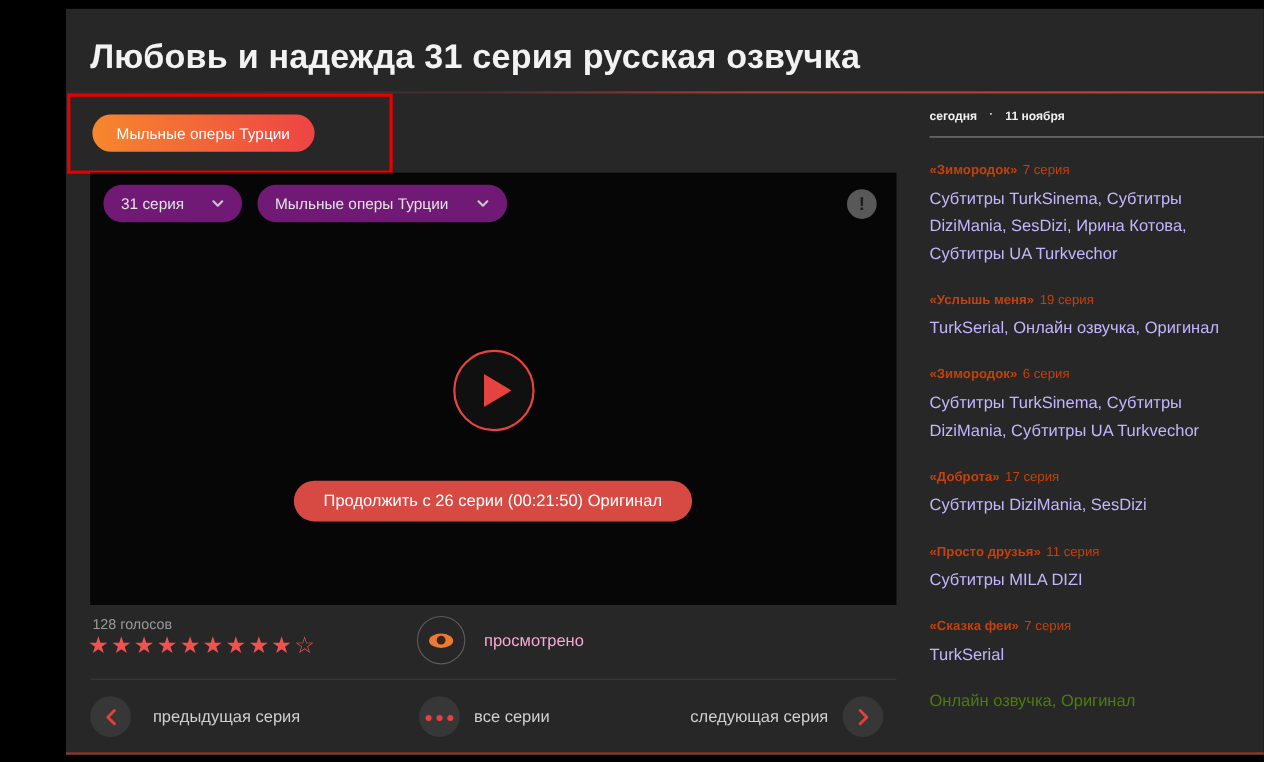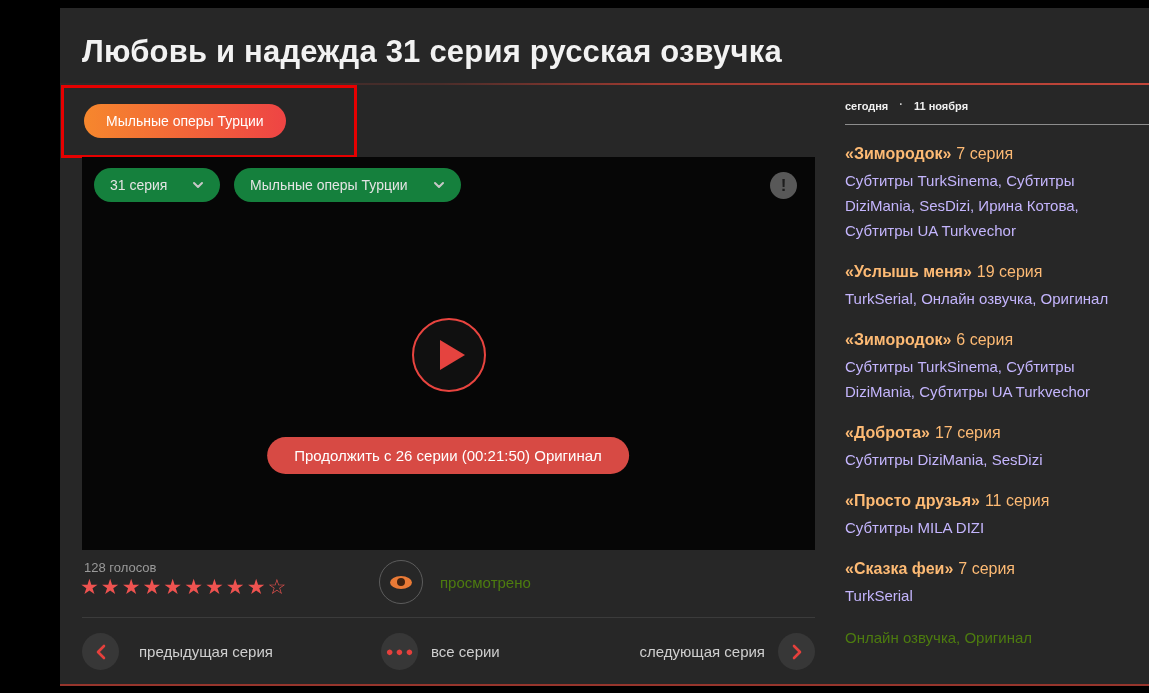--- a/index.html
+++ b/index.html
@@ -28,21 +28,21 @@
   .genre-btn{
     position:absolute;left:84px;top:104px;height:34px;padding:0 22px;border:none;
     border-radius:17px;background:linear-gradient(90deg,#f6872d,#ee4444);
     color:#fff;font-size:14px;font-family:inherit;display:flex;align-items:center;cursor:pointer;
   }
   
   .player{
     position:absolute;left:82px;top:157px;width:733px;height:393px;background:#060606;
   }
   .pill{
-    position:absolute;top:11px;height:34px;border-radius:17px;background:#15803d;
+    position:absolute;top:11px;height:34px;border-radius:17px;background:#701a75;
     color:#e4e4e4;font-size:14px;display:flex;align-items:center;gap:25px;
     padding:0 16px;cursor:pointer;border:none;font-family:inherit;
   }
   .pill .chev{display:flex;align-items:center;}
   .pill-episode{left:12px;}
   .pill-category{left:152px;}
   .warn-icon{
     position:absolute;right:18px;top:15px;width:27px;height:27px;border-radius:50%;
     background:#585858;color:#1d1d1d;font-weight:bold;font-size:17px;
     display:flex;align-items:center;justify-content:center;cursor:pointer;
@@ -67,41 +67,41 @@
   .stars .empty{color:#ef5350;}
   .watched-circle{
     position:absolute;left:379px;top:560px;width:44px;height:44px;border-radius:50%;
     border:1px solid #5c5c5c;box-sizing:border-box;display:flex;align-items:center;justify-content:center;cursor:pointer;
   }
   .eye{width:22px;height:13px;background:#ea7a36;border-radius:50%;position:relative;}
   .eye::after{
     content:"";position:absolute;left:50%;top:50%;transform:translate(-50%,-50%);
     width:8px;height:8px;border-radius:50%;background:#402312;
   }
-  .watched-label{position:absolute;left:440px;top:574px;font-size:15px;color:#4d7c0f;}
+  .watched-label{position:absolute;left:440px;top:574px;font-size:15px;color:#f9a8d4;}
   .mid-divider{position:absolute;left:82px;top:617px;width:733px;height:1px;background:#3b3b3b;}
   
   .epnav{position:absolute;left:82px;top:633px;width:733px;height:40px;}
   .nav-group{position:absolute;display:flex;align-items:center;gap:13px;cursor:pointer;}
   .nav-prev{left:0;gap:20px;}
   .nav-all{left:299px;}
-  .nav-next{right:0;}
+  .nav-next{right:12px;}
   .nav-circle{
     width:37px;height:37px;border-radius:50%;background:#373737;
     display:flex;align-items:center;justify-content:center;flex:none;
   }
   .nav-label{font-size:15px;color:#cfcfcf;white-space:nowrap;}
   .dots{color:#e5403c;font-size:13px;letter-spacing:2px;font-weight:bold;line-height:1;margin-left:2px;}
   
   .sidebar{position:absolute;left:845px;top:100px;width:290px;}
   .sb-header{font-size:11px;font-weight:bold;color:#f0f0f0;padding-bottom:12px;}
   .sb-header .dot{display:inline-block;margin:0 11px;color:#c9c9c9;font-weight:bold;transform:translateY(-2px);}
   .sb-divider{height:1px;background:#8d8d8d;width:304px;margin-left:0;}
   .sb-item{margin-top:17px;cursor:pointer;}
-  .sb-title{font-size:16px;color:#fdba74;line-height:24px;}
+  .sb-title{font-size:12px;color:#c2410c;line-height:24px;}
   .sb-title b{font-weight:bold;}
   .sb-title span{margin-left:5px;font-weight:normal;}
   .sb-subs{font-size:15px;color:#c4b5fd;line-height:25px;width:272px;margin-top:2px;}
   .sb-item.dim .sb-subs{color:#4d7c0f;}
 </style>
 </head>
 <body>
 
 <div class="content"></div>
 

